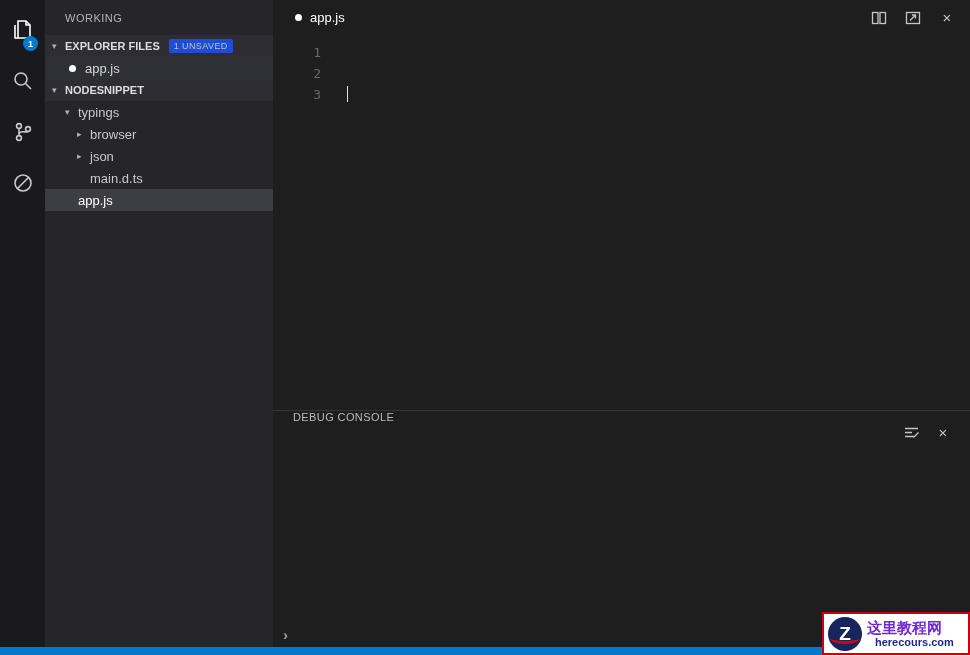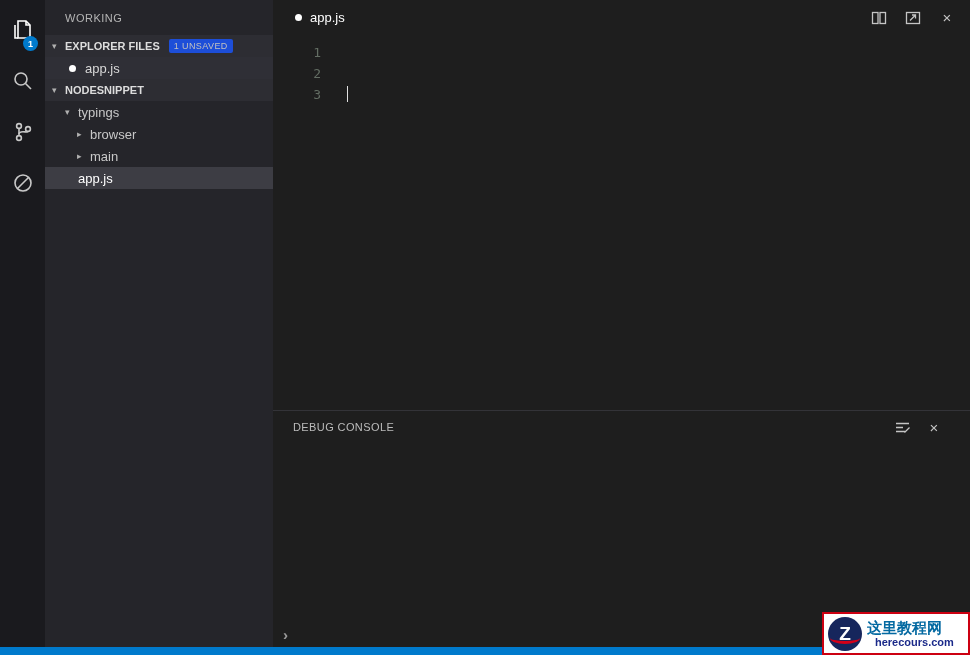--- a/index.html
+++ b/index.html
@@ -89,21 +89,21 @@
   .code-text { margin-left:26px; white-space:pre; color:#608b4e; }
   .cursor {
     display:inline-block; width:1px; height:16px; background:#e0e0e0;
     margin-left:26px; margin-top:2px;
     animation:blink 1s step-end infinite;
   }
   @keyframes blink { 0%,50%{opacity:1} 51%,100%{opacity:0} }
 
   
   .panel { height:237px; flex:0 0 237px; border-top:1px solid #333338; display:flex; flex-direction:column; }
-  .panel-header { height:32px; display:flex; align-items:center; padding:0 27px 0 20px; }
+  .panel-header { height:32px; display:flex; align-items:flex-start; padding:0 18px 0 20px;flex-direction:column; }
   .panel-title { font-size:11px; color:#bbbbbb; letter-spacing:.4px; cursor:pointer; }
   .panel-actions { margin-left:auto; display:flex; align-items:center; gap:14px; }
   .panel-body { flex:1; }
   .panel-input { height:26px; display:flex; align-items:center; padding-left:10px; cursor:text; }
   .input-chevron { color:#9a9a9a; font-size:15px; font-weight:bold; }
 
   
   .statusbar { position:absolute; left:0; bottom:0; width:970px; height:8px; background:#007acc; }
 
   
@@ -117,21 +117,21 @@
     width:34px; height:34px; border-radius:50%; background:#16265c;
     color:#ffffff; font-weight:bold; font-size:19px;
     display:flex; align-items:center; justify-content:center;
     position:relative; overflow:hidden; flex:0 0 34px;
   }
   .wm-logo::after {
     content:""; position:absolute; left:2px; right:2px; top:15px; height:9px;
     border-bottom:3px solid #d40018; border-radius:50%;
   }
   .wm-text { display:flex; flex-direction:column; line-height:1.15; }
-  .wm-title { color:#0369a1; font-weight:bold; font-size:15px; }
+  .wm-title { color:#6d28d9; font-weight:bold; font-size:15px; }
   .wm-sub { color:#1b2a8a; font-weight:bold; font-size:11px;padding-left:8px; }
 </style>
 </head>
 <body>
 
 <div class="app">
 
   <div class="activitybar">
     <div class="ab-item active">
       <span>
@@ -195,21 +195,24 @@
       <div class="row lvl1">
         <span class="twisty">▾</span>
         <span>typings</span>
       </div>
       <div class="row lvl2">
         <span class="twisty">▸</span>
         <span>browser</span>
       </div>
       <div class="row lvl2">
         <span class="twisty">▸</span>
-        <span>main</span>
+        <span>json</span>
+      </div>
+      <div class="row lvl2 nofold">
+        <span>main.d.ts</span>
       </div>
       <div class="row lvl1 nofold selected">
         <span>app.js</span>
       </div>
     </div>
   </div>
 
   <div class="editor-col">
 
     <div class="tabbar">

